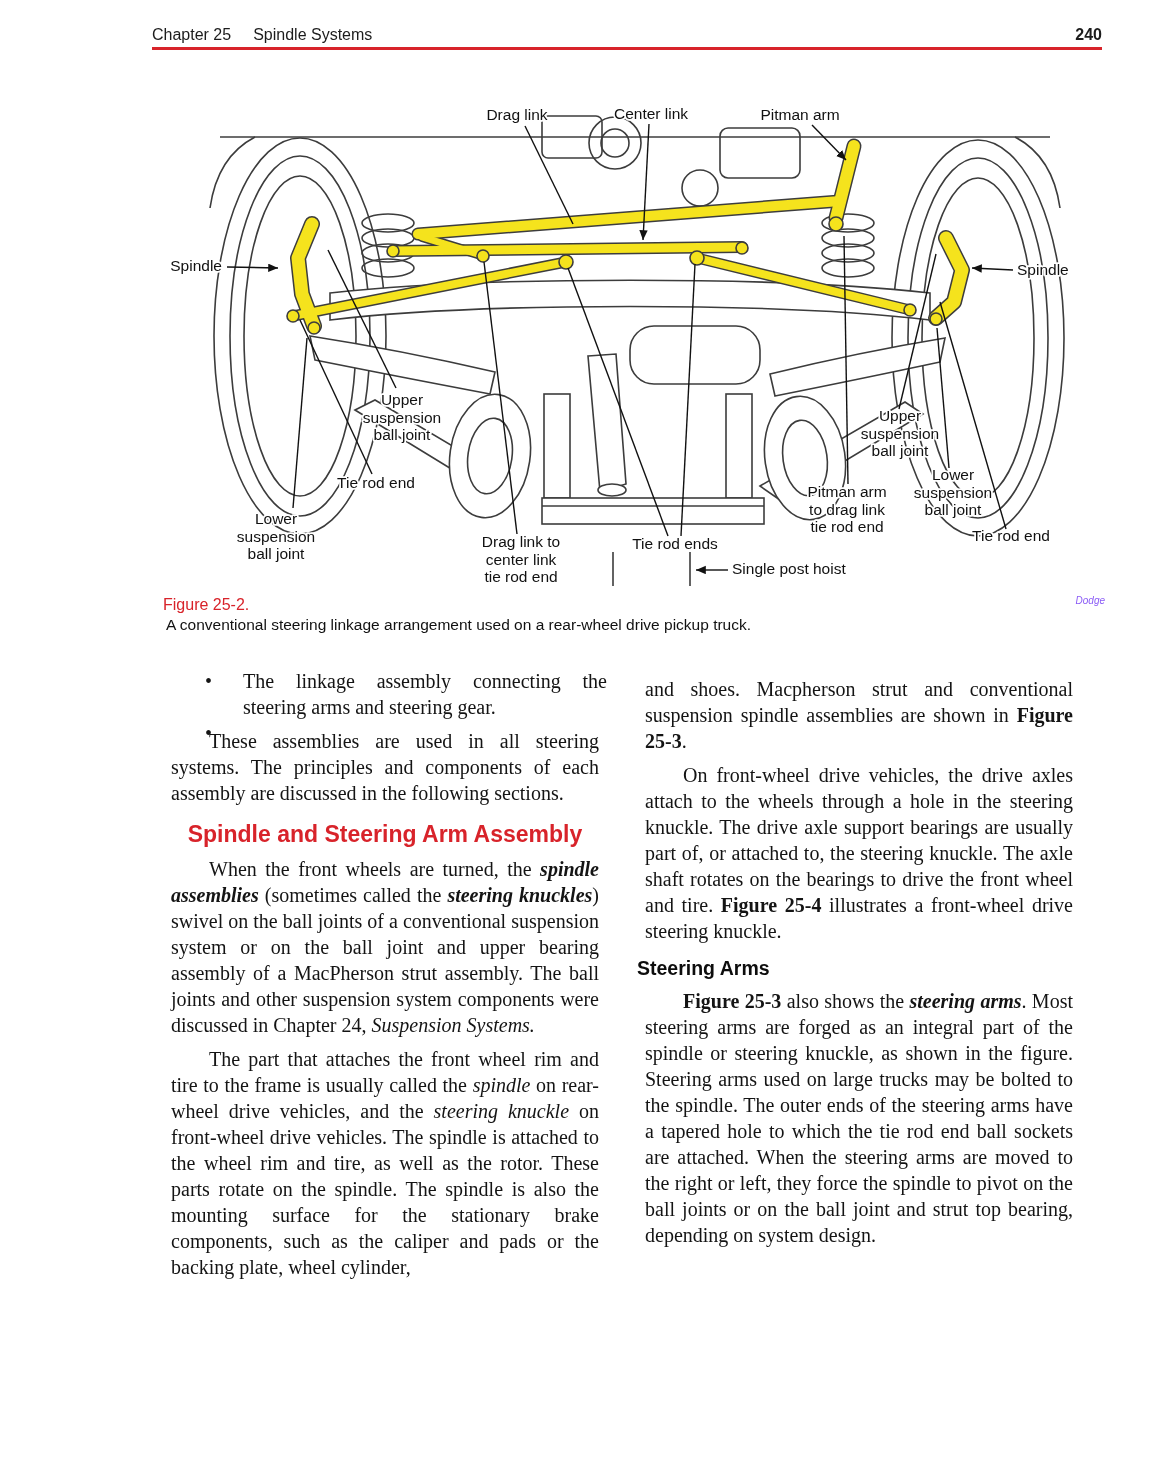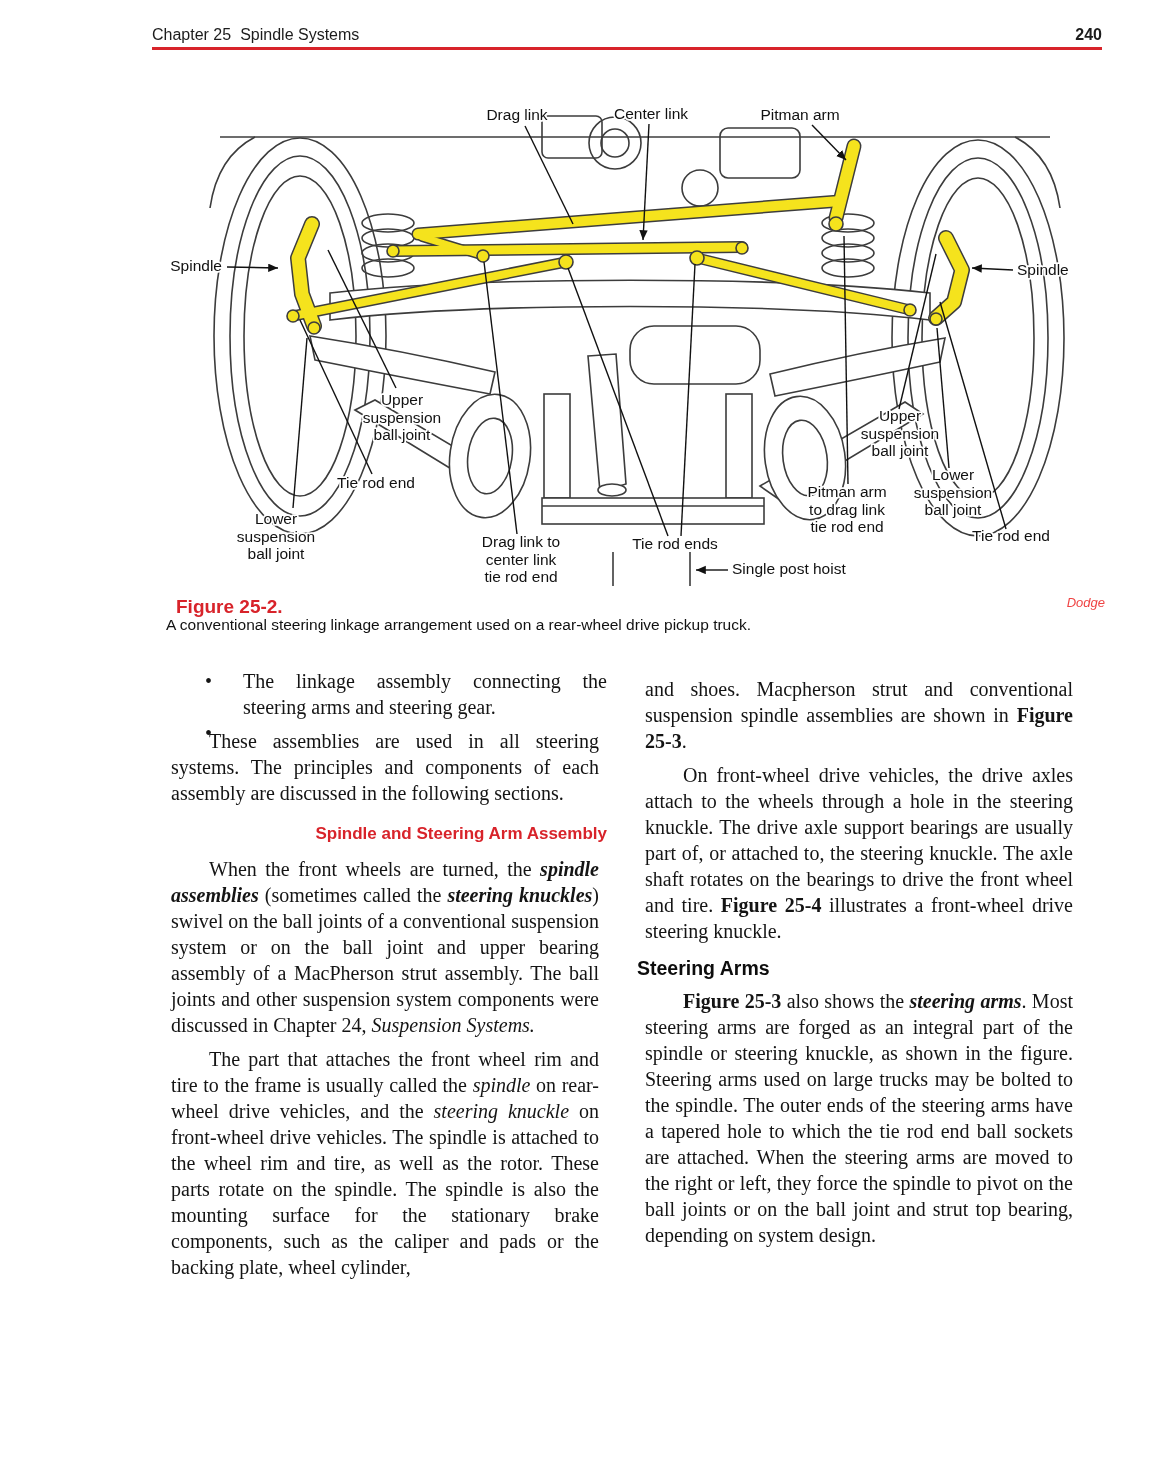--- a/index.html
+++ b/index.html
@@ -8,53 +8,53 @@
     width:1156px;height:1479px;position:relative;background:#ffffff;
     font-family:"Liberation Serif",serif;color:var(--ink);
     -webkit-font-smoothing:antialiased;
   }
   
   .runhead{
     position:absolute;left:152px;top:26px;width:950px;
     font-family:"Liberation Sans",sans-serif;font-size:16px;color:#1c1c1c;
     display:flex;align-items:baseline;
   }
-  .runhead .chapter{margin-right:9px;}
+  .runhead .chapter{margin-right:22px;}
   .runhead .pageno{margin-left:auto;font-weight:bold;}
   .runrule{position:absolute;left:152px;top:47px;width:950px;height:2.5px;background:var(--red);}
 
   
   .diagram{position:absolute;left:160px;top:88px;width:945px;height:505px;}
   .dlabel{
     font-family:"Liberation Sans",sans-serif;font-size:15.5px;fill:#111;
     stroke:#ffffff;stroke-width:3.5px;paint-order:stroke;stroke-linejoin:round;
   }
   .art{stroke:#3c3c3c;fill:none;stroke-width:1.6;}
   .artw{stroke:#3c3c3c;fill:#ffffff;stroke-width:1.6;}
   .leader{stroke:#111;stroke-width:1.4;fill:none;}
 
   
   .figno{position:absolute;left:163px;top:596px;font-family:"Liberation Sans",sans-serif;
-         font-weight:bold;font-size:19px;color:var(--red);margin-left:13px;}
+         font-weight:normal;font-size:16px;color:var(--red);}
   .figcredit{position:absolute;left:905px;top:595px;width:200px;text-align:right;
-         font-family:"Liberation Sans",sans-serif;font-style:italic;font-size:13px;color:#ef4444;}
+         font-family:"Liberation Sans",sans-serif;font-style:italic;font-size:10px;color:#8b5cf6;}
   .figcap{position:absolute;left:166px;top:616px;width:900px;
          font-family:"Liberation Sans",sans-serif;font-size:15.5px;color:#111;}
 
   
   .col{position:absolute;top:668px;width:444px;font-size:20px;line-height:26px;
        text-align:justify;color:var(--ink);}
   #col-left{left:163px;}
   #col-right{left:637px;}
   .para{margin:8px;text-indent:38px;}
   .para.noindent{text-indent:0;}
   .bullet{position:relative;padding-left:80px;margin:0;}
   .bullet .dot{position:absolute;left:42px;top:0;}
-  .h1{font-family:"Liberation Sans",sans-serif;font-weight:bold;font-size:17px;line-height:26px;
-      color:var(--red);margin:15px 0 9px 0;text-align:right;}
+  .h1{font-family:"Liberation Sans",sans-serif;font-weight:bold;font-size:23px;line-height:26px;
+      color:var(--red);margin:15px 0 9px 0;text-align:center;}
   .h2{font-family:"Liberation Sans",sans-serif;font-weight:bold;font-size:19.5px;line-height:23px;
       color:#0d0d0d;margin:13px 0 7px 0;text-align:left;}
 </style>
 </head>
 <body>
 
 <div class="runhead">
   <span class="chapter">Chapter 25</span>
   <span class="section">Spindle Systems</span>
   <span class="pageno">240</span>

